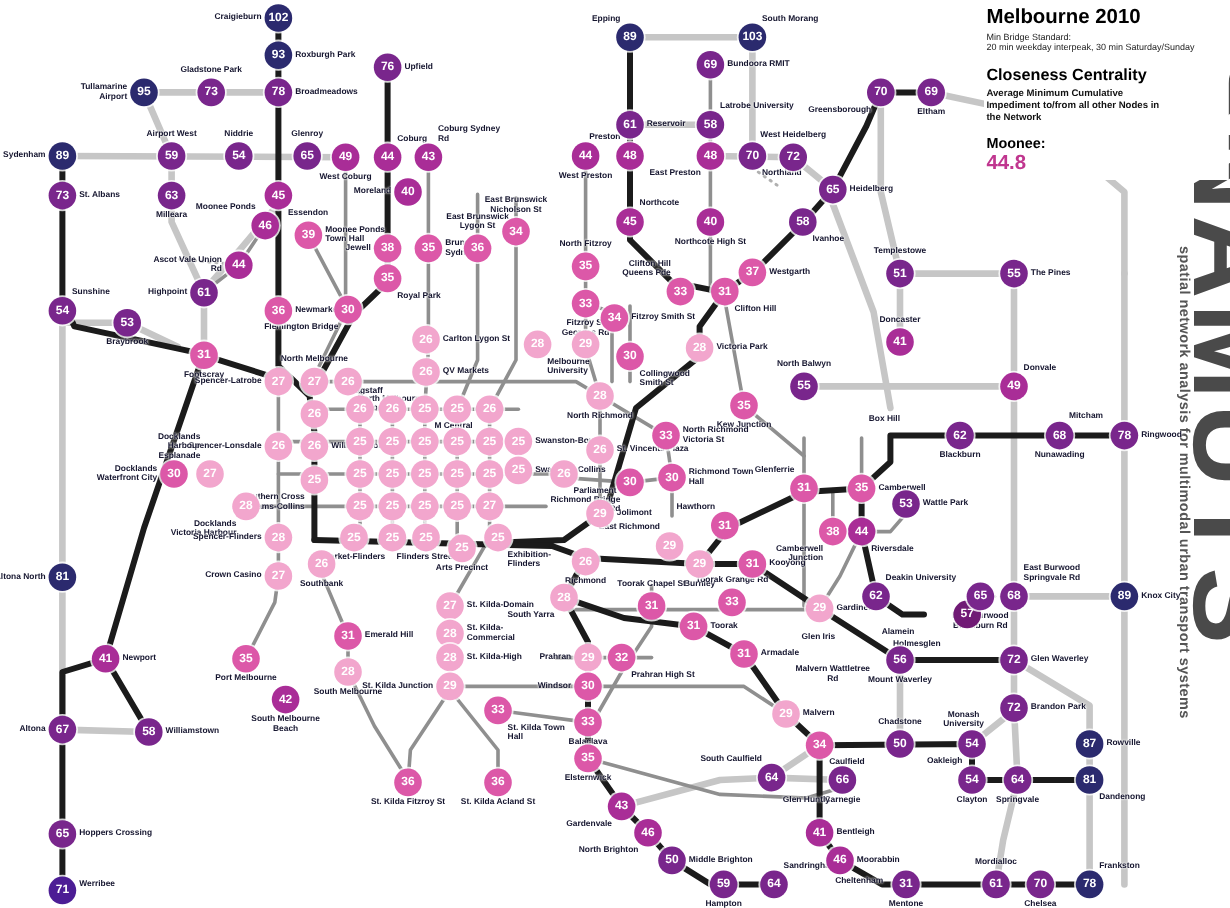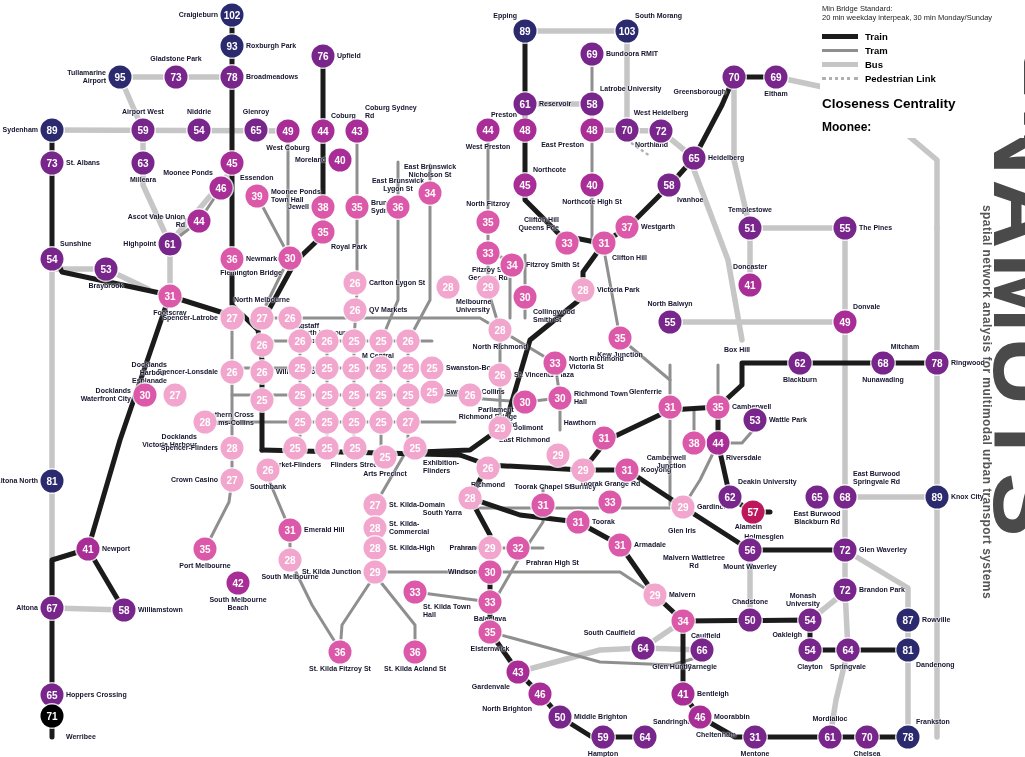--- a/index.html
+++ b/index.html
@@ -372,21 +372,21 @@
       <div class="node" style="left: 543px; top: 505px; background: rgb(220, 88, 168);">31</div>
       <div class="nlabel" style="left: 543px; top: 491px; transform: translate(-50%, -100%); text-align: center;">Toorak Chapel St</div>
       <div class="node" style="left: 610px; top: 502px; background: rgb(220, 88, 168);">33</div>
       <div class="nlabel" style="left: 610px; top: 488px; transform: translate(-50%, -100%); text-align: center;">Toorak Grange Rd</div>
       <div class="node" style="left: 578px; top: 522px; background: rgb(220, 88, 168);">31</div>
       <div class="nlabel" style="left: 592px; top: 522px; transform: translate(0px, -50%); text-align: left;">Toorak</div>
       <div class="node" style="left: 683px; top: 507px; background: rgb(242, 166, 205);">29</div>
       <div class="nlabel" style="left: 697px; top: 507px; transform: translate(0px, -50%); text-align: left;">Gardiner</div>
       <div class="node" style="left: 730px; top: 497px; background: rgb(121, 38, 140);">62</div>
       <div class="nlabel" style="left: 738px; top: 486px; transform: translate(0px, -100%); text-align: left;">Deakin University</div>
-      <div class="node" style="left: 753px; top: 512px; background: #be185d;">57</div>
+      <div class="node" style="left: 806px; top: 512px; background: #701a75;">57</div>
       <div class="nlabel" style="left: 762px; top: 523px; transform: translate(-100%, 0px); text-align: right;">Alamein</div>
       <div class="node" style="left: 817px; top: 497px; background: rgb(121, 38, 140);">65</div>
       <div class="nlabel" style="left: 817px; top: 510px; transform: translate(-50%, 0px); text-align: center;">East Burwood Blackburn Rd</div>
       <div class="node" style="left: 845px; top: 497px; background: rgb(121, 38, 140);">68</div>
       <div class="nlabel" style="left: 853px; top: 486px; transform: translate(0px, -100%); text-align: left;">East Burwood Springvale Rd</div>
       <div class="node" style="left: 937px; top: 497px; background: rgb(43, 42, 110);">89</div>
       <div class="nlabel" style="left: 951px; top: 497px; transform: translate(0px, -50%); text-align: left;">Knox City</div>
       <div class="node" style="left: 620px; top: 545px; background: rgb(220, 88, 168);">31</div>
       <div class="nlabel" style="left: 634px; top: 545px; transform: translate(0px, -50%); text-align: left;">Armadale</div>
       <div class="node" style="left: 750px; top: 550px; background: rgb(121, 38, 140);">56</div>
@@ -470,50 +470,35 @@
       <div class="node" style="left: 52px; top: 481px; background: rgb(43, 42, 110);">81</div>
       <div class="nlabel" style="left: 38px; top: 481px; transform: translate(-100%, -50%); text-align: right;">Altona North</div>
       <div class="node" style="left: 88px; top: 549px; background: rgb(169, 45, 151);">41</div>
       <div class="nlabel" style="left: 102px; top: 549px; transform: translate(0px, -50%); text-align: left;">Newport</div>
       <div class="node" style="left: 52px; top: 608px; background: rgb(121, 38, 140);">67</div>
       <div class="nlabel" style="left: 38px; top: 608px; transform: translate(-100%, -50%); text-align: right;">Altona</div>
       <div class="node" style="left: 124px; top: 610px; background: rgb(121, 38, 140);">58</div>
       <div class="nlabel" style="left: 138px; top: 610px; transform: translate(0px, -50%); text-align: left;">Williamstown</div>
       <div class="node" style="left: 52px; top: 695px; background: rgb(121, 38, 140);">65</div>
       <div class="nlabel" style="left: 66px; top: 695px; transform: translate(0px, -50%); text-align: left;">Hoppers Crossing</div>
-      <div class="node" style="left: 52px; top: 716px; background: #000000;">71</div>
+      <div class="node" style="left: 52px; top: 742px; background: #4c1d95;">71</div>
       <div class="nlabel" style="left: 66px; top: 737px; transform: translate(0px, -50%); text-align: left;">Werribee</div>
       <div class="xlabel" style="left: 905px; top: 347px;">Mitcham</div>
       <div class="xlabel" style="left: 737px; top: 350px;">Box Hill</div>
       <div class="xlabel" style="left: 672px; top: 667px;">Glen Huntly</div>
       <div class="xlabel" style="left: 716px; top: 735px;">Cheltenham</div>
       <div class="xlabel" style="left: 803px; top: 600px;">Monash University</div>
       <div class="xlabel" style="left: 764px; top: 537px;">Holmesglen</div>
       <div class="xlabel" style="left: 682px; top: 531px;">Glen Iris</div>
       <div class="xlabel" style="left: 694px; top: 562px;">Malvern Wattletree Rd</div>
     </div>
 
   <div id="legend">
+    <h1>Melbourne 2010</h1>
     <div class="std">Min Bridge Standard:</div>
-    <div class="std">20 min weekday interpeak, 30 min Monday/Sunday</div>
-    <div class="modes" id="legend-modes">
-        <div class="mode-row">
-          <span class="sample train"></span>
-          <span class="mode-label">Train</span>
-        </div>
-        <div class="mode-row">
-          <span class="sample tram"></span>
-          <span class="mode-label">Tram</span>
-        </div>
-        <div class="mode-row">
-          <span class="sample bus"></span>
-          <span class="mode-label">Bus</span>
-        </div>
-        <div class="mode-row">
-          <span class="sample pedestrian"></span>
-          <span class="mode-label">Pedestrian Link</span>
-        </div>
-      </div>
+    <div class="std">20 min weekday interpeak, 30 min Saturday/Sunday</div>
     <div class="cc-title">Closeness Centrality</div>
+    <div class="cc-desc">Average Minimum Cumulative Impediment to/from all other Nodes in the Network</div>
     <div class="avg-label">Moonee:</div>
+    <div class="avg-value" id="avg-value" style="color: rgb(192, 54, 143);">44.8</div>
   </div>
 
 </div>
 
 </body></html>

